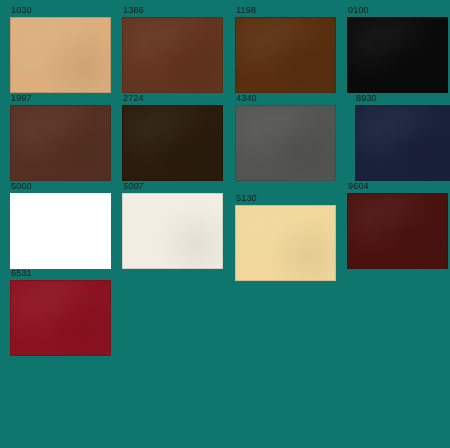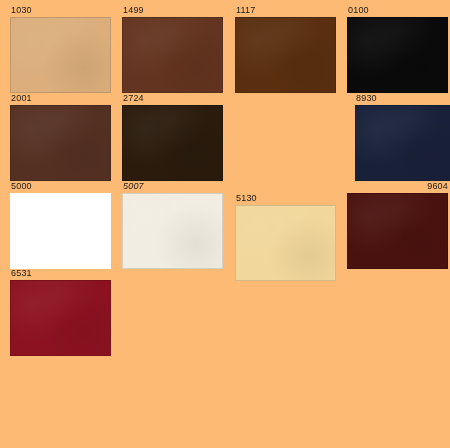--- a/index.html
+++ b/index.html
@@ -11,21 +11,21 @@
   body {
     width: 450px;
     height: 448px;
     font-family: "Liberation Sans", sans-serif;
     -webkit-font-smoothing: antialiased;
   }
   #swatch-grid {
     position: relative;
     width: 450px;
     height: 448px;
-    background: #fdba74;
+    background: #0f766e;
   }
   .swatch-cell {
     position: absolute;
   }
   .swatch-label {
     font-family: "Liberation Sans", sans-serif;
     font-size: 9px;
     line-height: 11px;
     color: #1a1a1a;
     letter-spacing: 0.2px;
@@ -64,56 +64,60 @@
 </style>
 </head>
 <body>
 
 <div id="swatch-grid">
     <div class="swatch-cell" style="left: 10px; top: 5px;">
       <div class="swatch-label">1030</div>
       <div class="swatch-chip has-color" style="background-color: rgb(219, 174, 124);"></div>
     </div>
     <div class="swatch-cell" style="left: 122px; top: 5px;">
-      <div class="swatch-label">1499</div>
+      <div class="swatch-label">1386</div>
       <div class="swatch-chip has-color" style="background-color: rgb(99, 52, 31);"></div>
     </div>
     <div class="swatch-cell" style="left: 235px; top: 5px;">
-      <div class="swatch-label">1117</div>
+      <div class="swatch-label">1198</div>
       <div class="swatch-chip has-color" style="background-color: rgb(90, 47, 16);"></div>
     </div>
     <div class="swatch-cell" style="left: 347px; top: 5px;">
       <div class="swatch-label">0100</div>
       <div class="swatch-chip has-color" style="background-color: rgb(11, 10, 10);"></div>
     </div>
     <div class="swatch-cell" style="left: 10px; top: 93px;">
-      <div class="swatch-label">2001</div>
+      <div class="swatch-label">1997</div>
       <div class="swatch-chip has-color" style="background-color: rgb(84, 48, 34);"></div>
     </div>
     <div class="swatch-cell" style="left: 122px; top: 93px;">
       <div class="swatch-label">2724</div>
       <div class="swatch-chip has-color" style="background-color: rgb(42, 27, 12);"></div>
+    </div>
+    <div class="swatch-cell" style="left: 235px; top: 93px;">
+      <div class="swatch-label">4340</div>
+      <div class="swatch-chip has-color" style="background-color: rgb(84, 84, 80);"></div>
     </div>
     <div class="swatch-cell" style="left: 347px; top: 93px; margin-left: 8px;">
       <div class="swatch-label">8930</div>
       <div class="swatch-chip has-color" style="background-color: rgb(25, 33, 58);"></div>
     </div>
     <div class="swatch-cell" style="left: 10px; top: 181px;">
       <div class="swatch-label">5000</div>
       <div class="swatch-chip blank" style="background-color: rgb(255, 255, 255);"></div>
     </div>
     <div class="swatch-cell" style="left: 122px; top: 181px; font-style: italic;">
       <div class="swatch-label">5007</div>
       <div class="swatch-chip has-color" style="background-color: rgb(242, 237, 226);"></div>
     </div>
     <div class="swatch-cell" style="left: 235px; top: 193px;">
       <div class="swatch-label">5130</div>
       <div class="swatch-chip has-color" style="background-color: rgb(241, 215, 155);"></div>
     </div>
-    <div class="swatch-cell" style="left: 347px; top: 181px; text-align: right;">
+    <div class="swatch-cell" style="left: 347px; top: 181px;">
       <div class="swatch-label">9604</div>
       <div class="swatch-chip has-color" style="background-color: rgb(74, 18, 15);"></div>
     </div>
     <div class="swatch-cell" style="left: 10px; top: 268px;">
       <div class="swatch-label">6531</div>
       <div class="swatch-chip has-color" style="background-color: rgb(140, 18, 32);"></div>
     </div>
   </div>
 
 </body></html>

